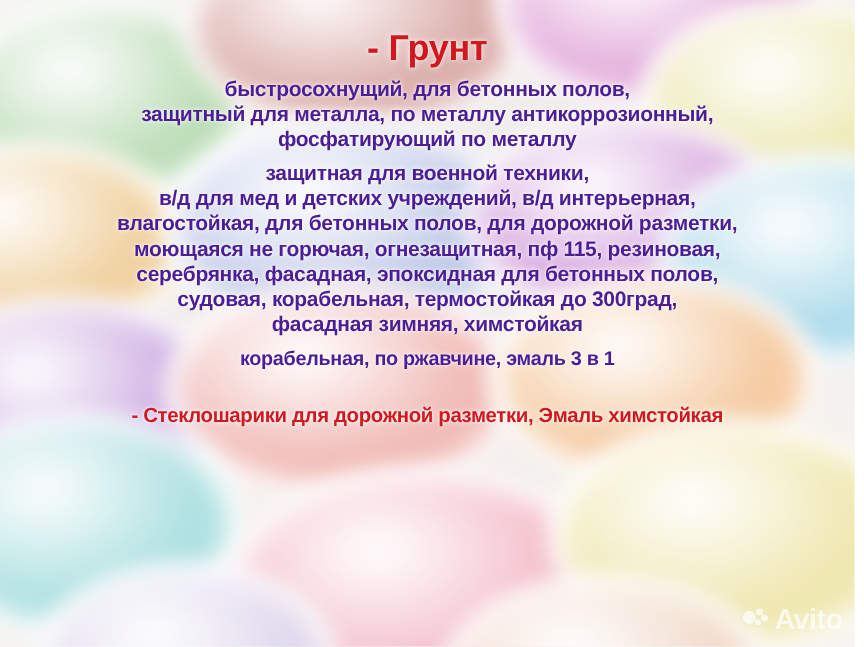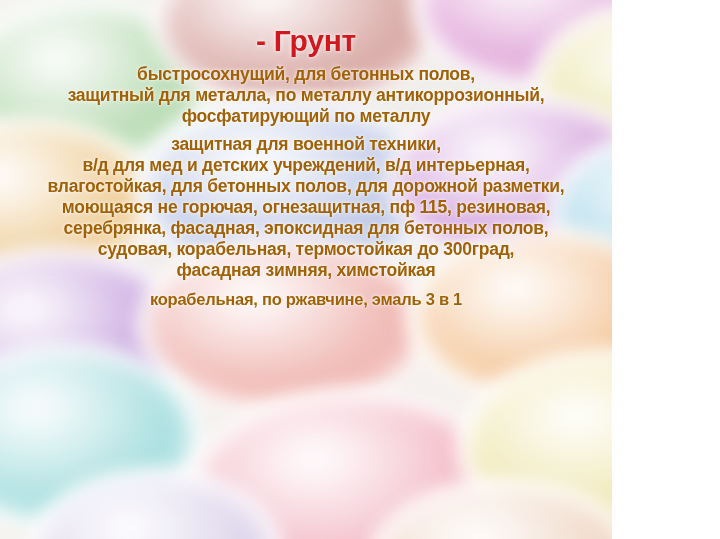--- a/index.html
+++ b/index.html
@@ -2,21 +2,21 @@
 <html><head>
 <meta charset="utf-8">
 <style>
   html, body {
     margin: 0;
     padding: 0;
     background: #ffffff;
   }
   #poster {
     position: relative;
-    width: 612px;
+    width: 712px;
     height: 539px;
     overflow: hidden;
     background: #f3f1ee;
     font-family: "Liberation Sans", sans-serif;
   }
 
   
   .bg-layer {
     position: absolute;
     inset: 0;
@@ -55,21 +55,21 @@
   .heading {
     color: #d2181f;
     font-weight: bold;
     font-size: 30px;
     line-height: 1.02;
     letter-spacing: -0.2px;
     text-shadow: 0 0 3px rgba(255,255,255,.85), 0 0 7px rgba(255,255,255,.6);
     white-space: nowrap;
   }
   .body-text {
-    color: #a16207;
+    color: #4c1d95;
     font-weight: bold;
     font-size: 17.5px;
     line-height: 1.20;
     letter-spacing: -0.25px;
     text-shadow: 0 0 3px rgba(255,255,255,.9), 0 0 6px rgba(255,255,255,.55);
     white-space: pre-line;
   }
   .body-text.small {
     font-size: 16.5px;
   }
@@ -174,15 +174,25 @@
     <div class="body-text sec2-body">защитная  для военной техники,
 в/д для мед и детских учреждений, в/д интерьерная,
 влагостойкая, для бетонных полов, для дорожной разметки,
 моющаяся не горючая, огнезащитная, пф 115, резиновая,
 серебрянка, фасадная, эпоксидная для бетонных полов,
 судовая, корабельная, термостойкая  до 300град,
 фасадная  зимняя, химстойкая</div>
 
     <div class="body-text small sec3-body">корабельная, по ржавчине, эмаль 3 в 1</div>
 
+    <div class="footer-line sec4-line">- Стеклошарики для дорожной разметки, Эмаль химстойкая</div>
   </div>
 
+  <div class="watermark">
+    <span class="wm-dots">
+      <i class="d1"></i>
+        <i class="d2"></i>
+        <i class="d3"></i>
+        <i class="d4"></i>
+    </span>
+    <span class="wm-text">Avito</span>
+  </div>
 </div>
 
 </body></html>

